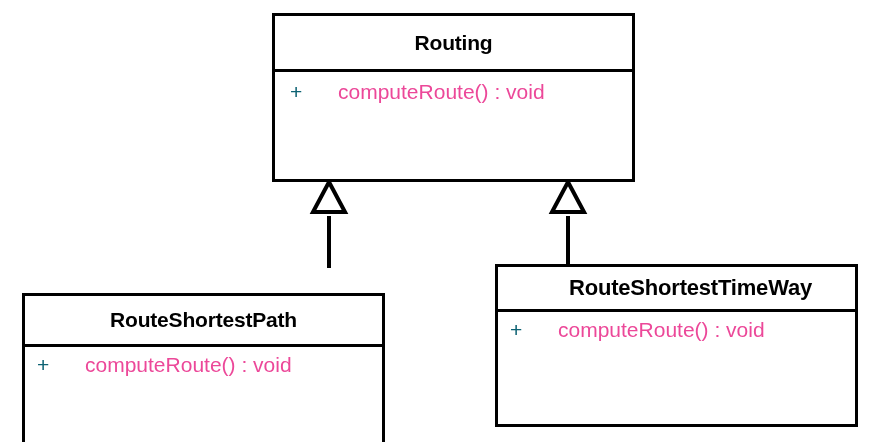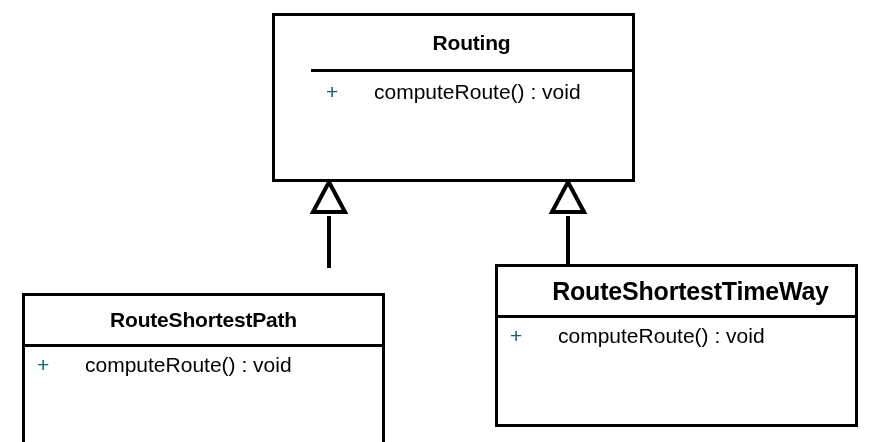--- a/index.html
+++ b/index.html
@@ -48,30 +48,29 @@
     align-items: center;
     color: #0d6273;
     white-space: nowrap;
   }
   .uml-member-visibility {
     display: inline-block;
     color: #0d6273;
   }
   .uml-member-signature {
     display: inline-block;
-    color: #000000;
+    color: #ec4899;
   }
 
   
   #class-routing {
     left: 272px;
     top: 13px;
     width: 363px;
     height: 169px;
-    padding-left: 36px;
   }
   #class-routing .uml-class-name {
     height: 56px;
     font-size: 21px;
   }
   #class-routing .uml-compartment {
     height: 107px;
   }
   #class-routing .uml-member {
     left: 15px;
@@ -103,22 +102,22 @@
   #class-route-shortest-path .uml-member-visibility { width: 48px; }
 
   
   #class-route-shortest-time-way {
     left: 495px;
     top: 264px;
     width: 363px;
     height: 163px;
   }
   #class-route-shortest-time-way .uml-class-name {
-    height: 51px;
-    font-size: 25px;
+    height: 45px;
+    font-size: 22px;
     padding-left: 28px;
   }
   #class-route-shortest-time-way .uml-compartment {
     height: 106px;
   }
   #class-route-shortest-time-way .uml-member {
     left: 12px;
     top: 6px;
     font-size: 21px;
   }

